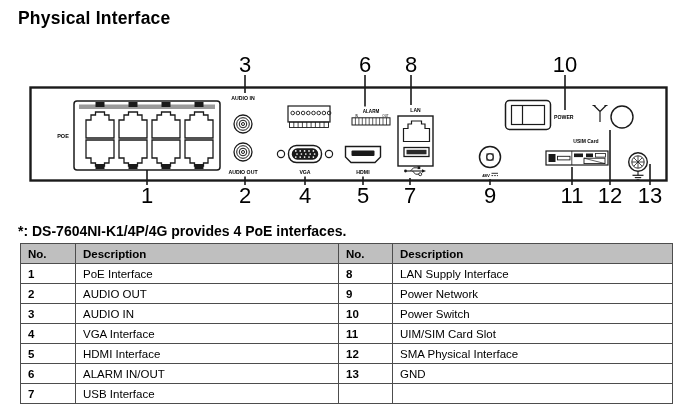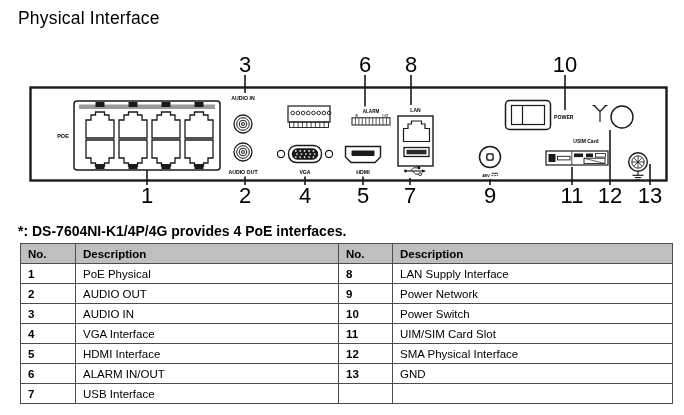--- a/index.html
+++ b/index.html
@@ -1,21 +1,21 @@
 <!DOCTYPE html>
 <html><head>
 <meta charset="utf-8">
 <style>
   html,body { margin:0; padding:0; background:#ffffff; }
   body { width:684px; height:415px; overflow:hidden;
          font-family:"Liberation Sans", sans-serif; color:#000; }
   .page { position:relative; width:684px; height:415px; background:#fff; }
 
   .title { position:absolute; left:18px; top:8px;
-           font-size:17.5px; font-weight:normal; letter-spacing:.2px; }
+           font-size:17.5px; font-weight:bold; letter-spacing:.2px; }
 
   .diagram { position:absolute; left:0; top:54px; }
   .diagram .ln   { stroke:#1a1a1a; fill:none; }
   .diagram .fil  { fill:#1a1a1a; stroke:none; }
   .diagram text  { fill:#000; font-family:"Liberation Sans", sans-serif; }
   .diagram .lbl  { font-weight:bold; }
   .diagram .co   { font-size:22px; font-weight:400; }
 
   .note { position:absolute; left:18px; top:223px;
           font-size:14px; font-weight:bold; }
@@ -270,21 +270,21 @@
       <tr>
         <th>No.</th>
         <th>Description</th>
         <th>No.</th>
         <th>Description</th>
       </tr>
     </thead>
     <tbody>
       <tr>
         <td class="num">1</td>
-        <td>PoE Physical</td>
+        <td>PoE Interface</td>
         <td class="num">8</td>
         <td>LAN Supply Interface</td>
       </tr>
       <tr>
         <td class="num">2</td>
         <td>AUDIO OUT</td>
         <td class="num">9</td>
         <td>Power Network</td>
       </tr>
       <tr>

